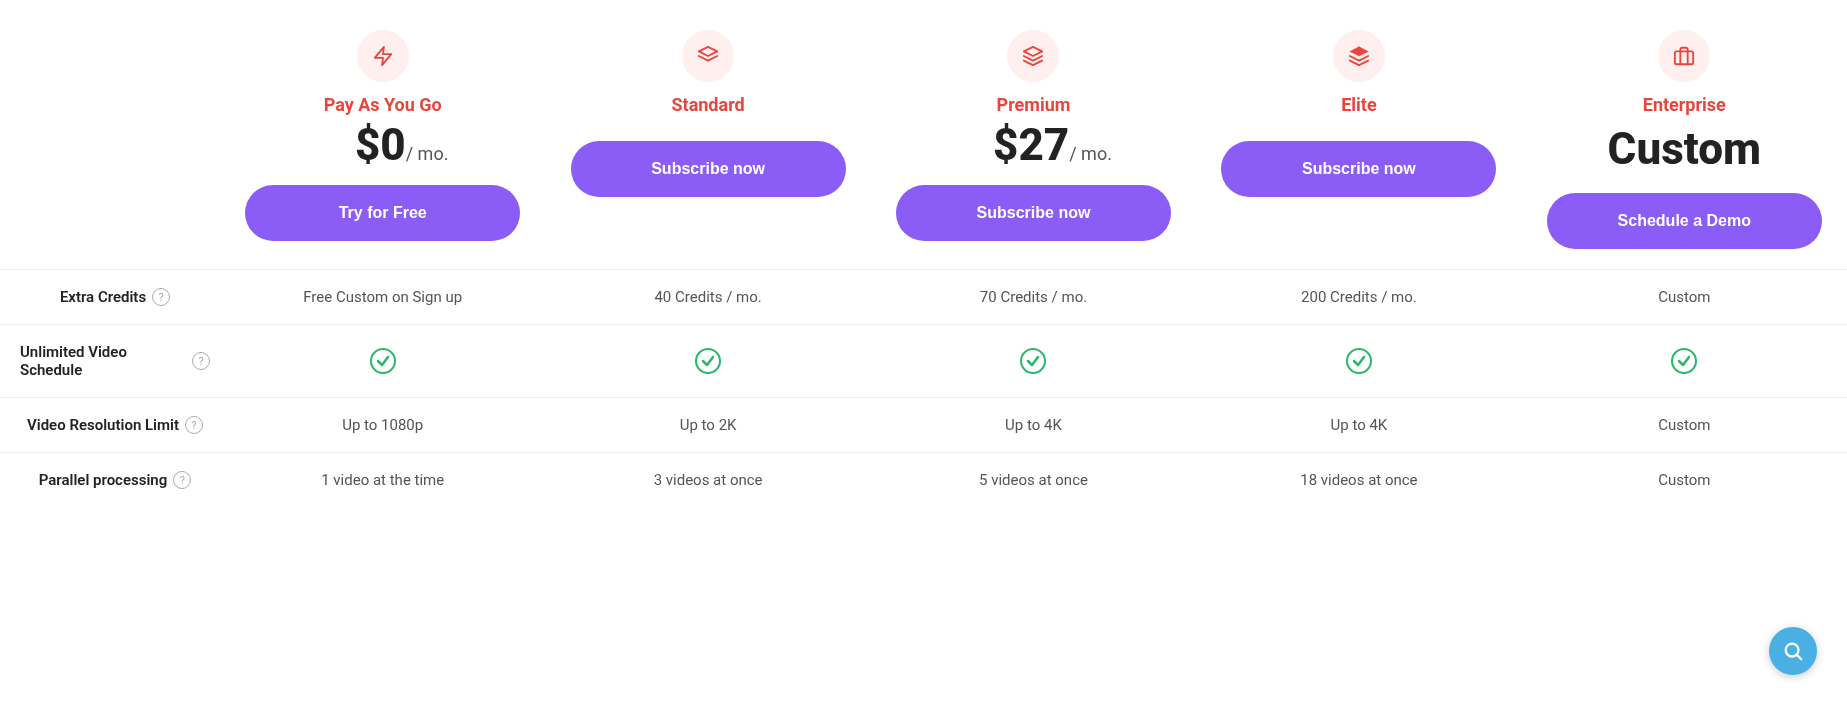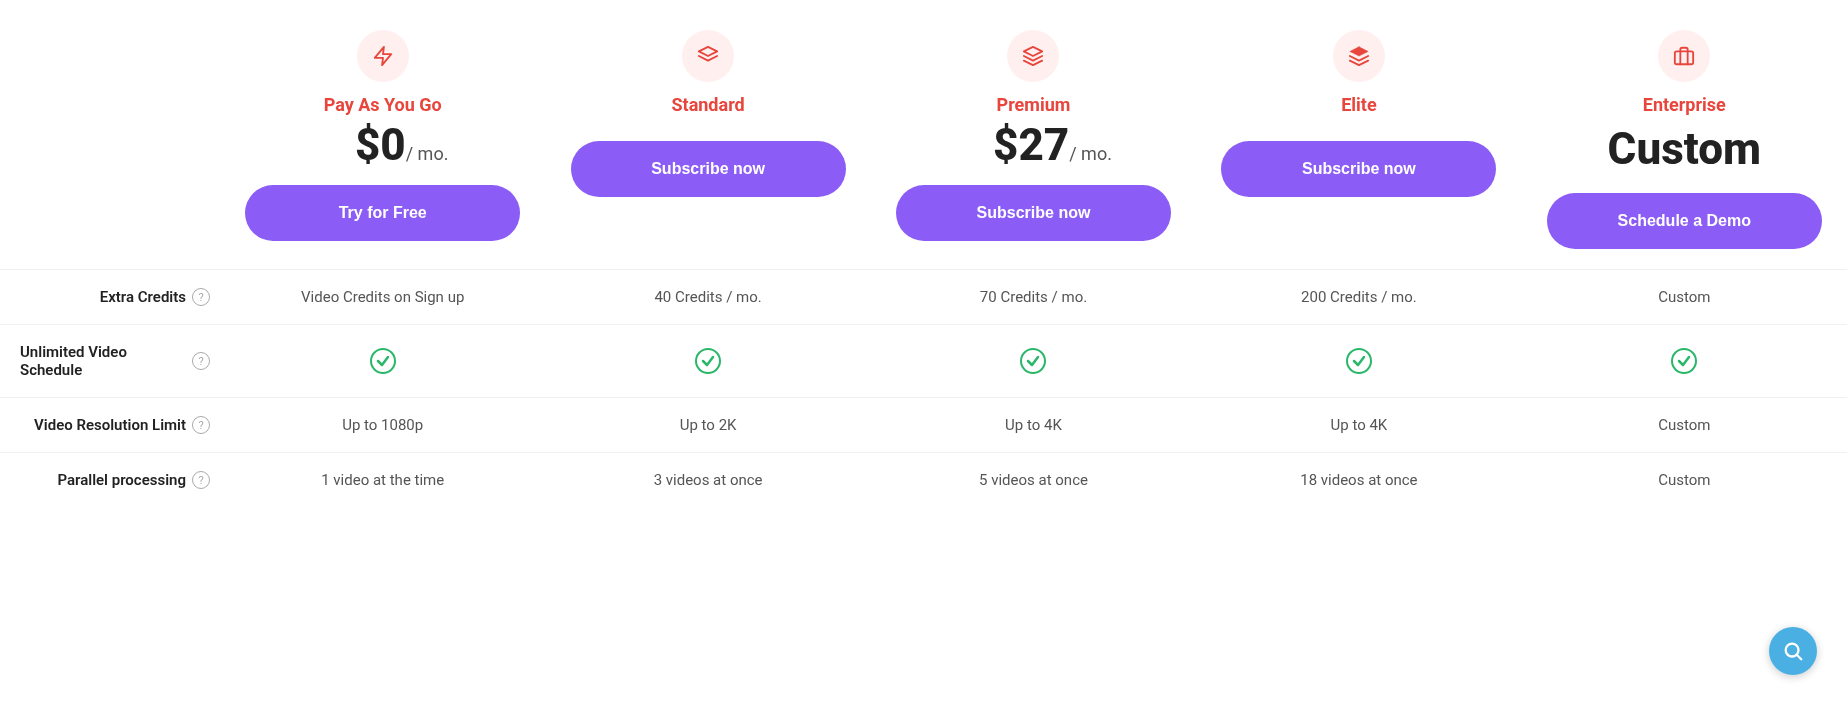--- a/index.html
+++ b/index.html
@@ -103,21 +103,21 @@
       border-top: 1px solid #f0f0f0;
       padding: 18px 10px;
       display: flex;
       align-items: center;
       justify-content: center;
       font-size: 15px;
       color: #555;
     }
 
     .feature-row > .feature-label-cell {
-      justify-content: flex-end;
+      justify-content: center;
       padding-left: 20px;
     }
 
     .feature-label-text {
       font-weight: 600;
       color: #222;
       font-size: 15px;
     }
 
     .feature-label-cell .help-icon {
@@ -248,21 +248,21 @@
       <div class="plan-name">Enterprise</div>
       <div class="plan-price-custom">Custom</div>
       <button class="plan-btn">Schedule a Demo</button>
     </div>
 
     <div class="feature-row">
       <div class="feature-label-cell">
         <span class="feature-label-text">Extra Credits</span>
         <span class="help-icon">?</span>
       </div>
-      <div>Video Credits on Sign up</div>
+      <div>Free Custom on Sign up</div>
       <div>40 Credits / mo.</div>
       <div>70 Credits / mo.</div>
       <div>200 Credits / mo.</div>
       <div>Custom</div>
     </div>
 
     <div class="feature-row">
       <div class="feature-label-cell">
         <span class="feature-label-text">Unlimited Video Schedule</span>
         <span class="help-icon">?</span>

